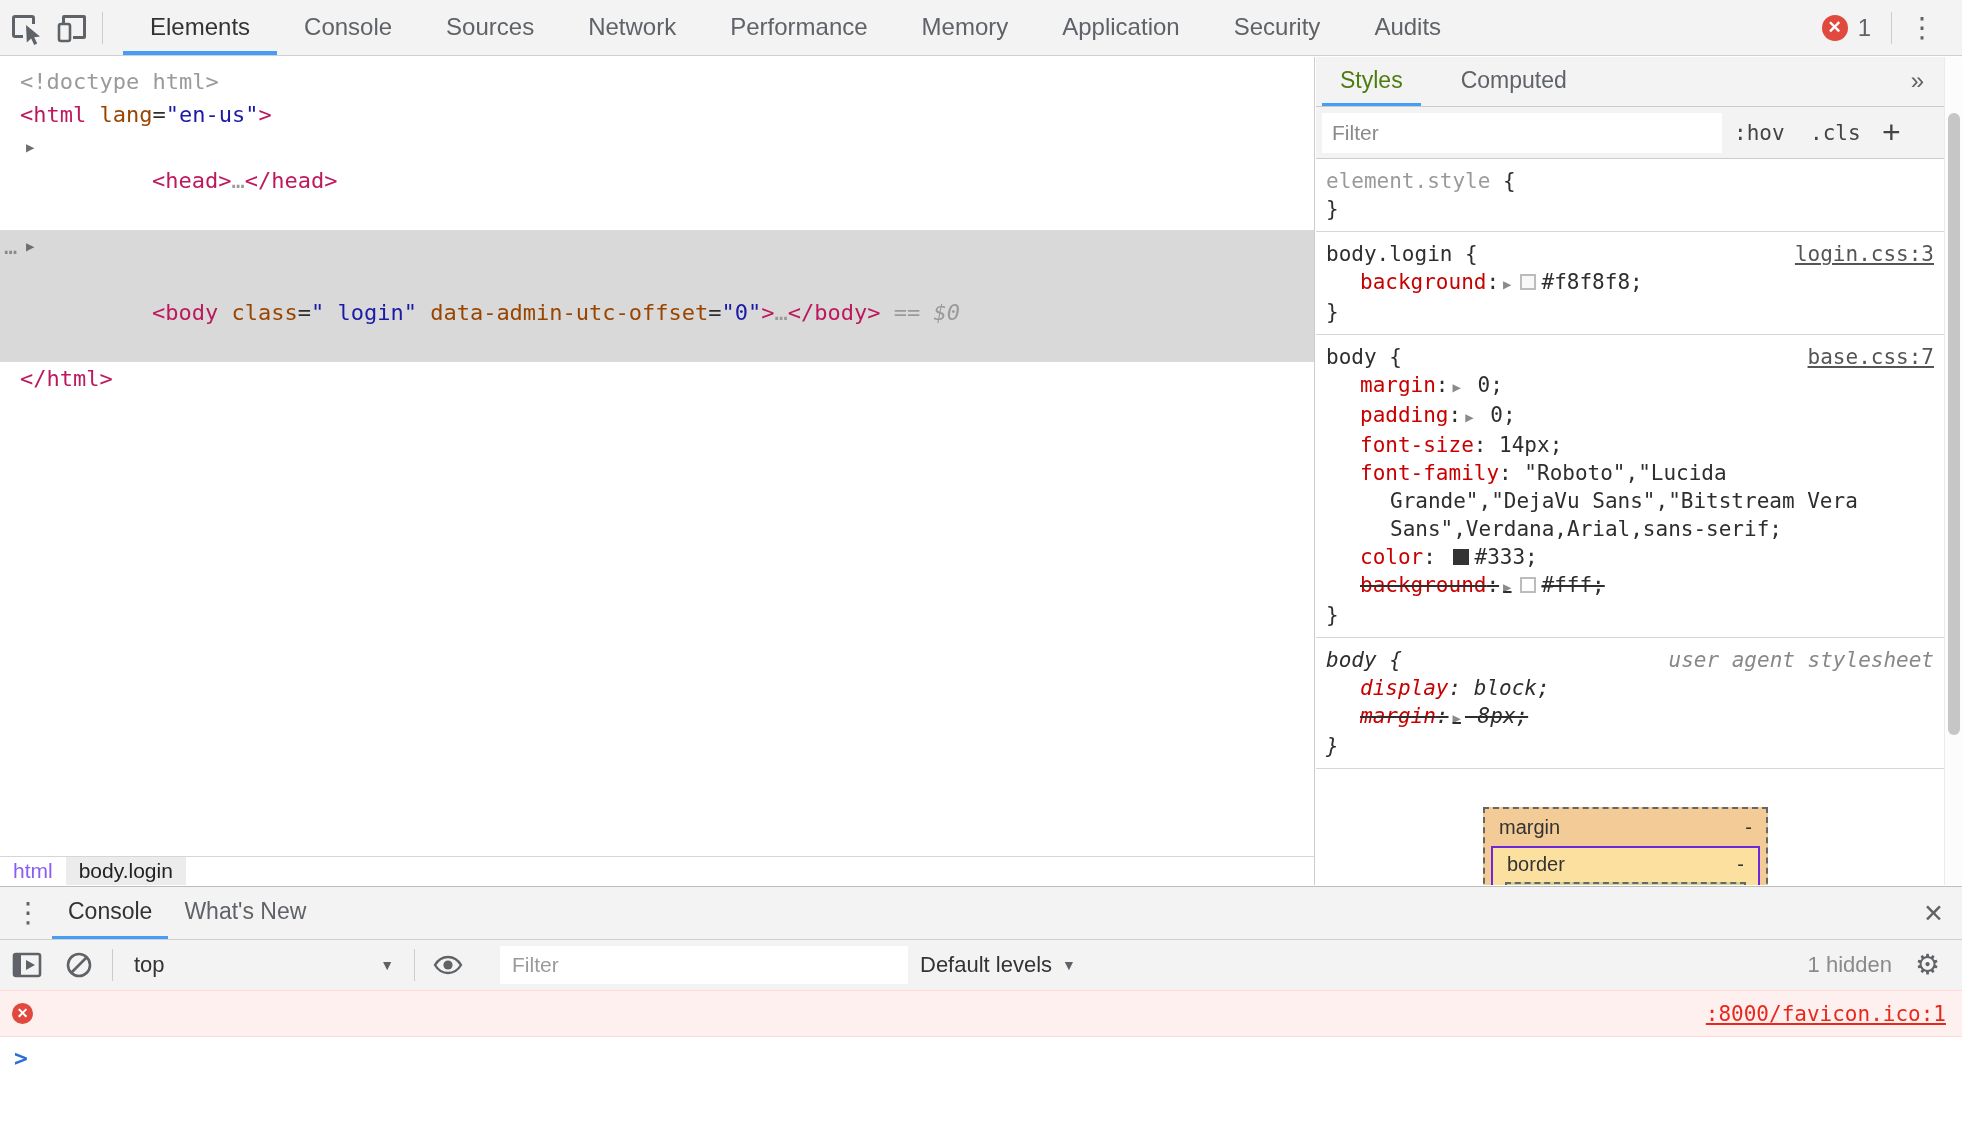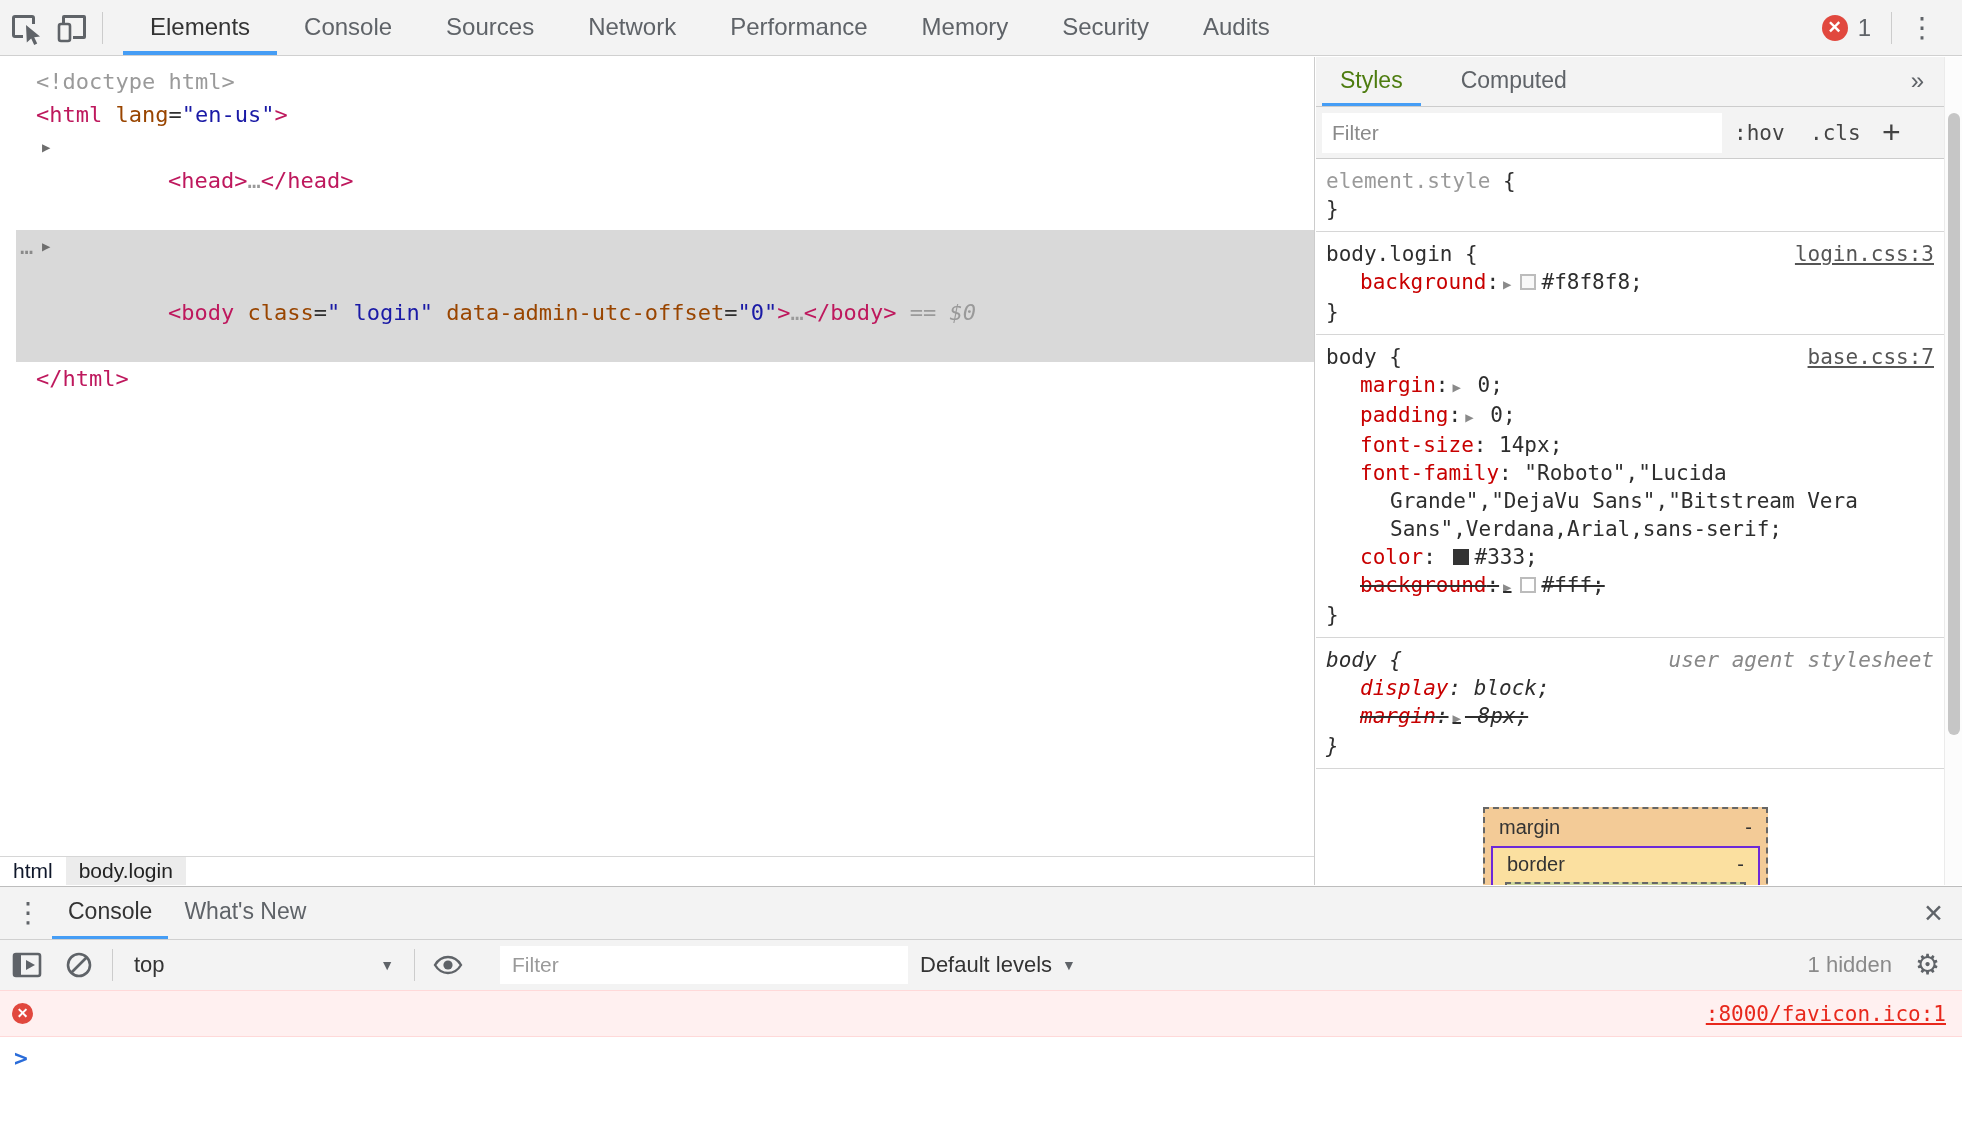--- a/index.html
+++ b/index.html
@@ -18,21 +18,21 @@
   .tab.sel { color:#333; border-bottom-color:#459df5; }
   .topbar-right { margin-left:auto; display:flex; align-items:center; padding-right:16px; }
   .err-badge { width:26px; height:26px; border-radius:50%; background:#e1483e; color:#fff;
                font-size:17px; line-height:26px; text-align:center; font-weight:bold; }
   .err-count { font-size:24px; color:#5f6368; margin:0 14px 0 10px; }
   .kebab { font-size:28px; color:#5f6368; padding:0 10px; cursor:pointer; }
 
   
   .main { position:absolute; left:0; top:57px; width:1962px; height:828px; }
   .elements-panel { position:absolute; left:0; top:0; width:1315px; height:828px;
-                    background:#fff; border-right:1px solid #ccc;padding-left:16px; }
+                    background:#fff; border-right:1px solid #ccc; }
   .dom-tree { padding-top:8px; font-family:"DejaVu Sans Mono", monospace; font-size:22px; }
   .dom-row { position:relative; line-height:33px; white-space:pre; padding-left:20px; cursor:pointer; }
   .dom-row.indented { padding-left:46px; }
   .dom-row.sel { background:#d9d9d9; }
   .tri { position:absolute; left:26px; top:0; color:#6e6e6e; font-size:14px; line-height:33px; cursor:pointer; }
   .gutter-dots { position:absolute; left:4px; top:0; color:#8a8a8a; font-size:22px; line-height:33px; letter-spacing:-2px; }
 
   .tk-tag   { color:#be185d; }
   .tk-attr  { color:#994500; }
   .tk-val   { color:#1a1aa6; }
@@ -40,21 +40,21 @@
   .tk-gray-i{ color:#9a9a9a; font-style:italic; }
   .tk-plain { color:#2e2e2e; }
   .tk-prop  { color:#c80000; }
   .tk-arrow { color:#8a8a8a; font-size:14px; padding:0 4px; }
   .tk-swatch{ display:inline-block; width:16px; height:16px; border:2px solid #bcbcbc;
               vertical-align:-1px; margin:0 6px 0 4px; }
 
   .crumbbar { position:absolute; left:0; bottom:0; width:100%; height:29px; background:#fff;
               border-top:1px solid #d6d6d6; display:flex; align-items:stretch; font-size:21px; }
   .crumb { display:flex; align-items:center; padding:0 13px; cursor:pointer; }
-  .crumb.tag { color:#0f172a; }
+  .crumb.tag { color:#8b5cf6; }
   .crumb.sel { background:#ececec; color:#222; }
 
   
   .styles-pane { position:absolute; left:1316px; top:0; width:628px; height:828px;
                  background:#fff; overflow:hidden; }
   .side-tabs { height:50px; background:#f3f3f3; border-bottom:1px solid #ccc;
                display:flex; align-items:stretch; font-size:23px; }
   .side-tab { padding:0 18px; line-height:47px; color:#5f6368; border-bottom:3px solid transparent; cursor:pointer; }
   .side-tab.sel { color:#4d7c0f; border-bottom-color:#459df5; }
   .more-tabs { margin-left:auto; padding:0 20px; line-height:47px; color:#5f6368; font-size:24px; cursor:pointer; }
@@ -139,20 +139,21 @@
     </svg>
   </div>
   <div class="vsep"></div>
   <div class="tabs">
     <div class="tab sel">Elements</div>
     <div class="tab">Console</div>
     <div class="tab">Sources</div>
     <div class="tab">Network</div>
     <div class="tab">Performance</div>
     <div class="tab">Memory</div>
+    <div class="tab">Application</div>
     <div class="tab">Security</div>
     <div class="tab">Audits</div>
   </div>
   <div class="topbar-right">
     <div class="err-badge">✕</div>
     <div class="err-count">1</div>
     <div class="vsep"></div>
     <div class="kebab">⋮</div>
   </div>
 </div>

